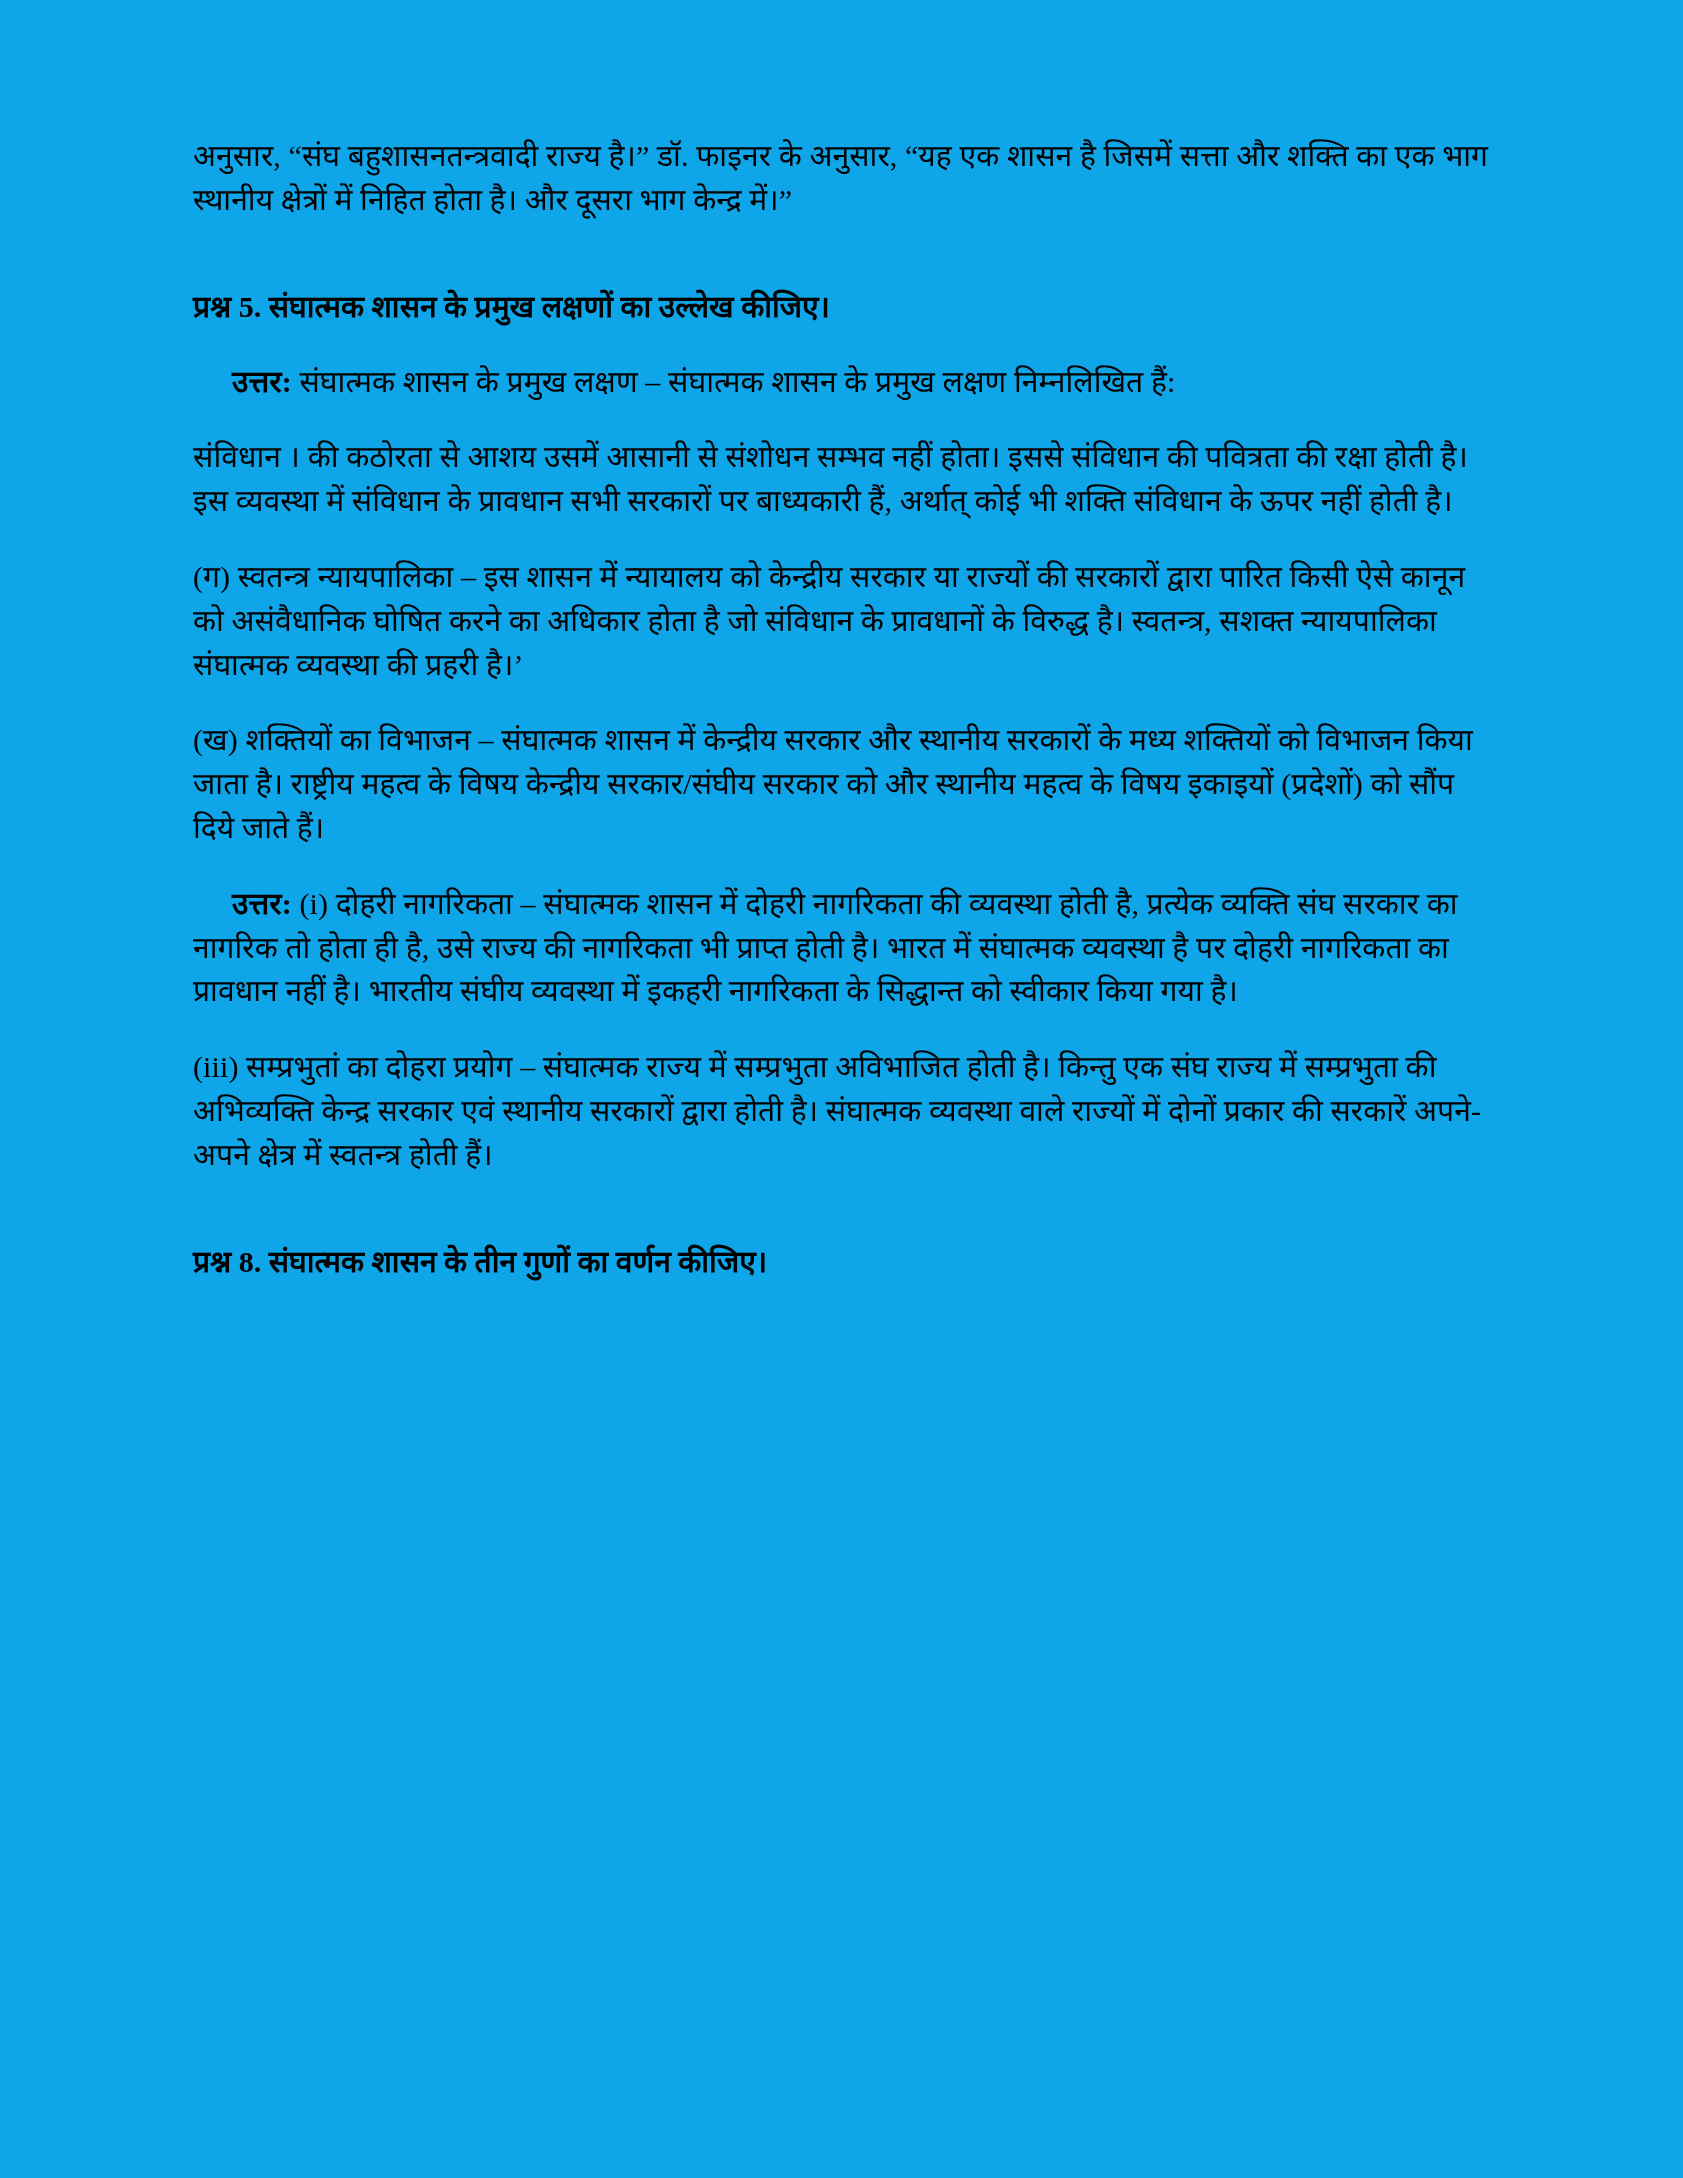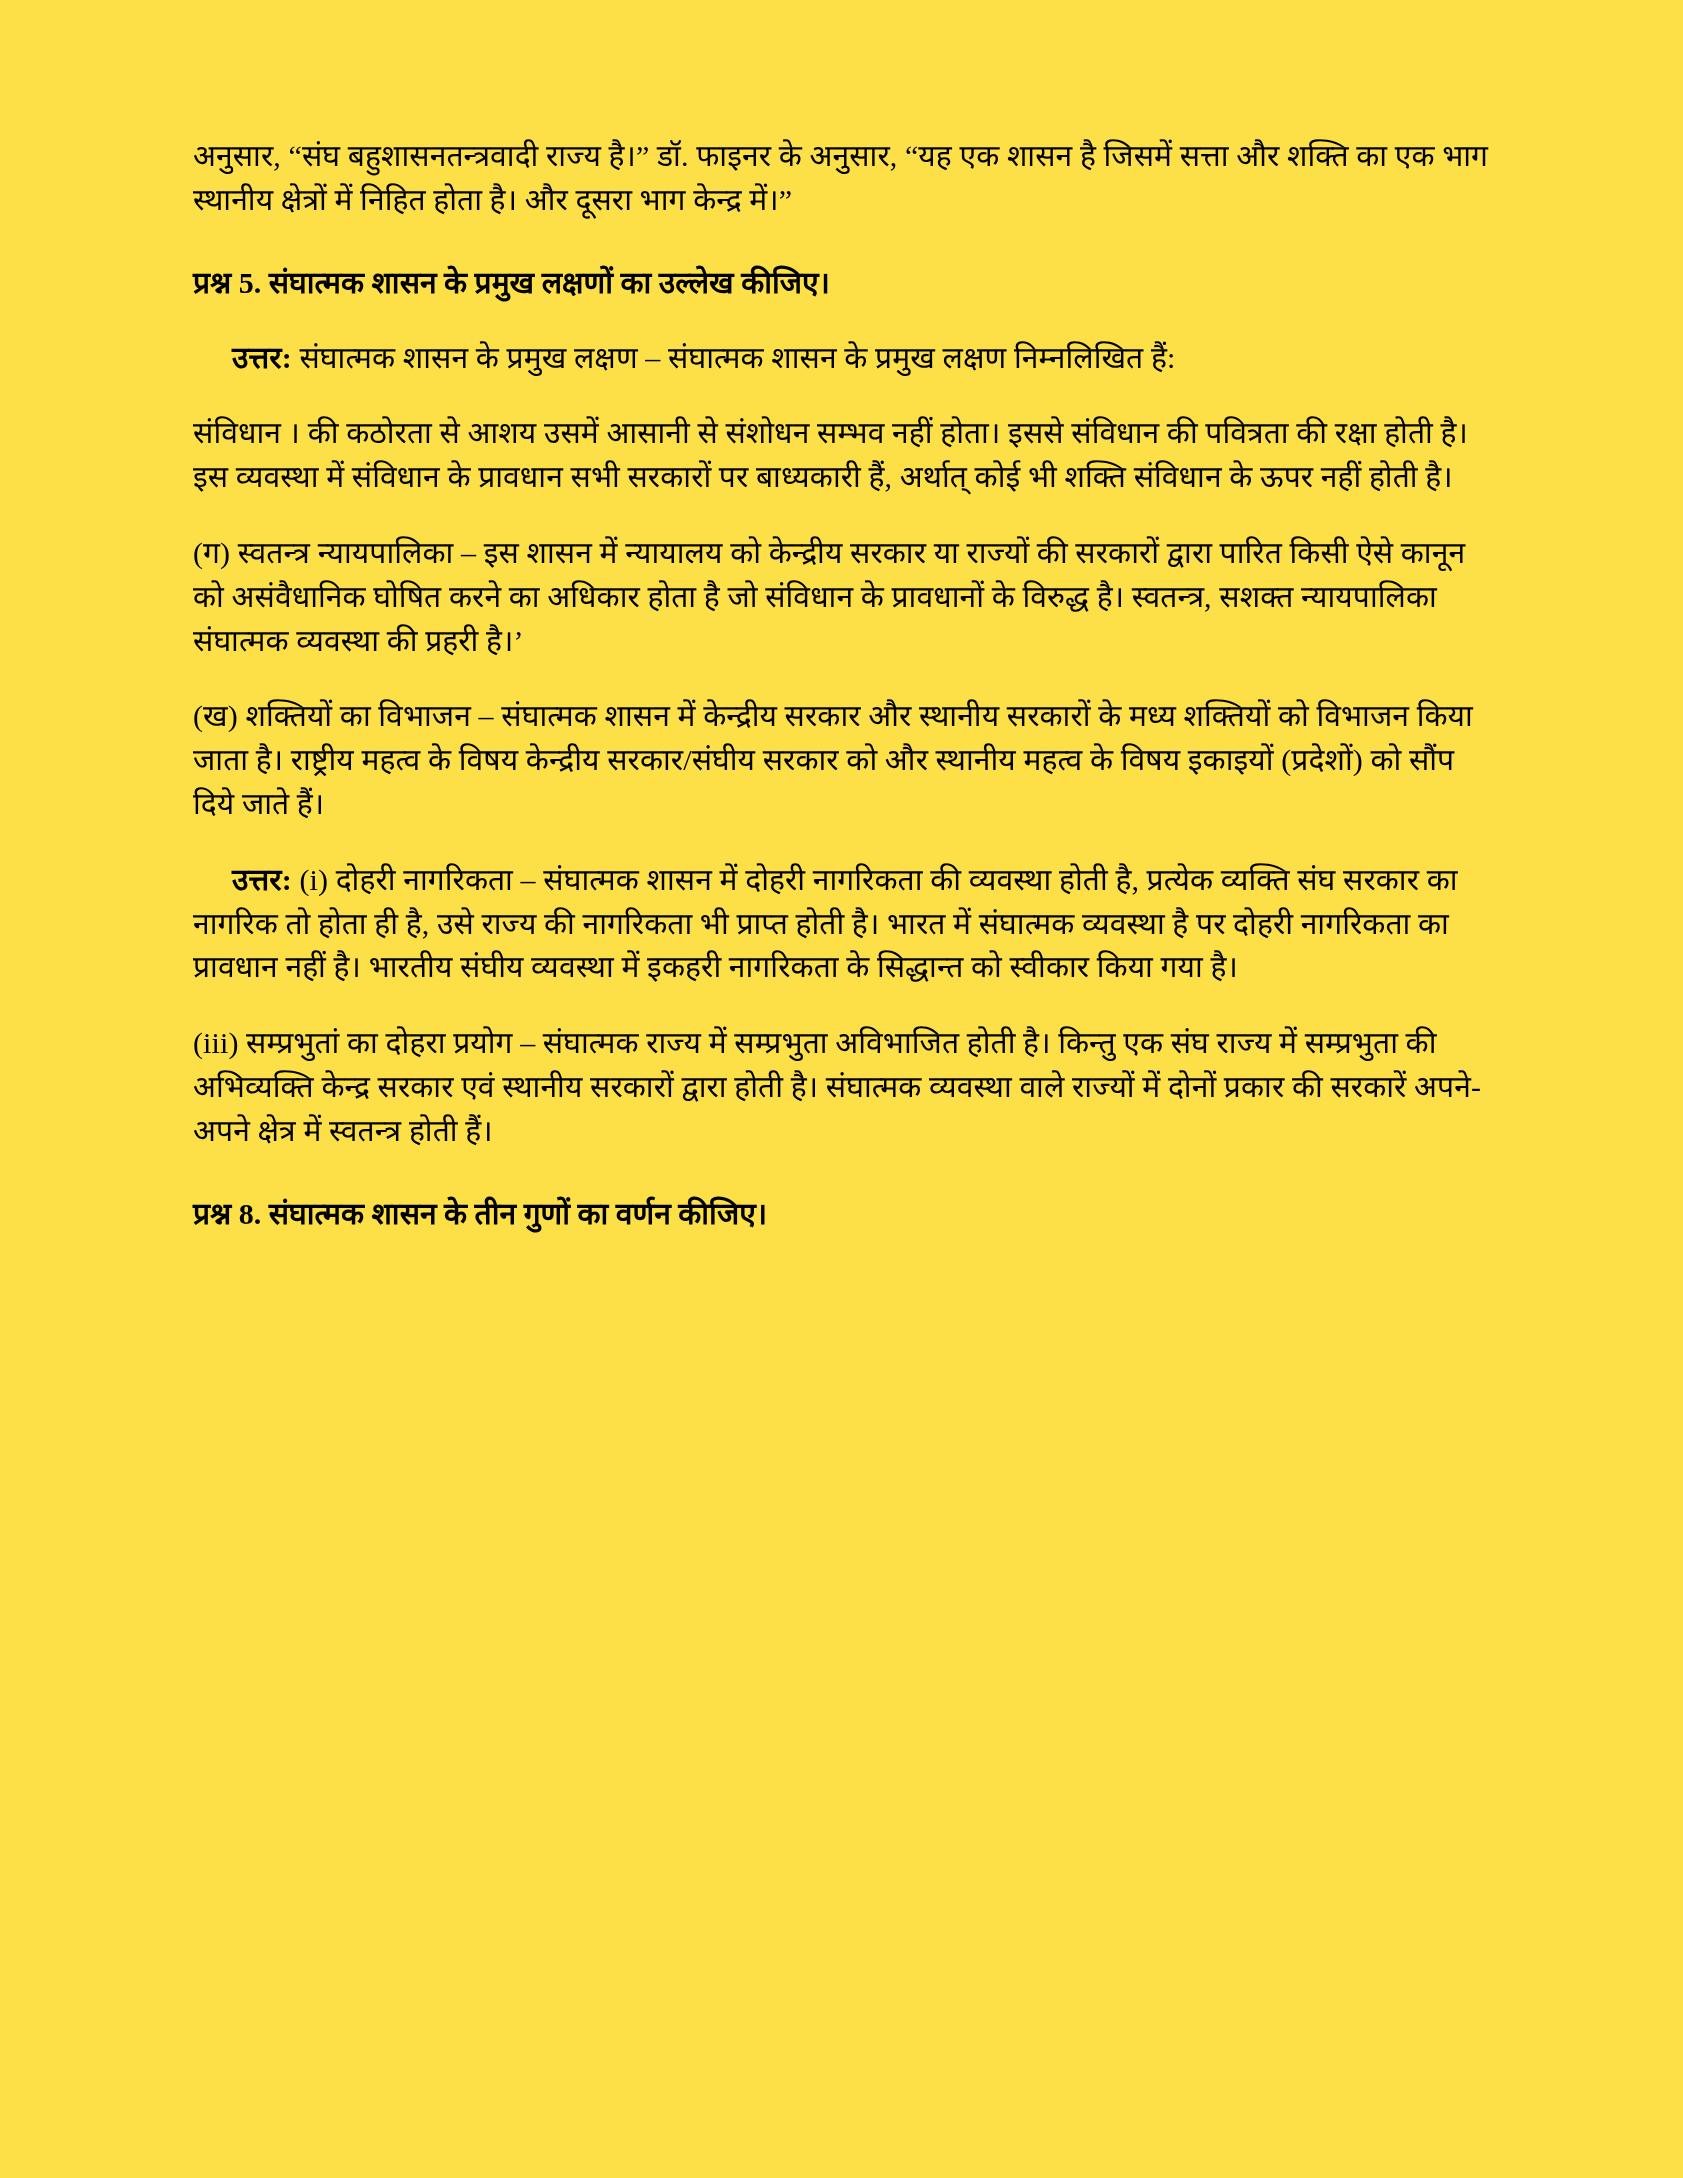--- a/index.html
+++ b/index.html
@@ -12,41 +12,41 @@
     width: 1683px;
     height: 2178px;
     font-family: "Liberation Serif", "DejaVu Serif", serif;
     color: #000000;
   }
   .page {
     box-sizing: border-box;
     width: 1683px;
     height: 2178px;
     padding: 134px 193px 59px 193px;
-    background: #fde047;
+    background: #0ea5e9;
   }
   .para {
     font-size: 30px;
     line-height: 1.46;
     margin: 0 0 32px 0;
     text-align: left;
     letter-spacing: 0.1px;
   }
   .heading {
     font-size: 30px;
     line-height: 1.4;
     font-weight: bold;
     margin: 0 0 32px 0;
   }
   .lead {
     font-weight: bold;
     margin-left: 39px;
   }
   .spacer-top {
-    margin-top: 40px;
+    margin-top: 64px;
   }
 </style>
 </head>
 <body>
 
 <div class="page">
 
   <p class="para">
     <span>अनुसार, “संघ बहुशासनतन्त्रवादी राज्य है।” डॉ. फाइनर के अनुसार, “यह एक शासन है जिसमें सत्ता और शक्ति का एक भाग स्थानीय क्षेत्रों में निहित होता है। और दूसरा भाग केन्द्र में।”</span>
   </p>

